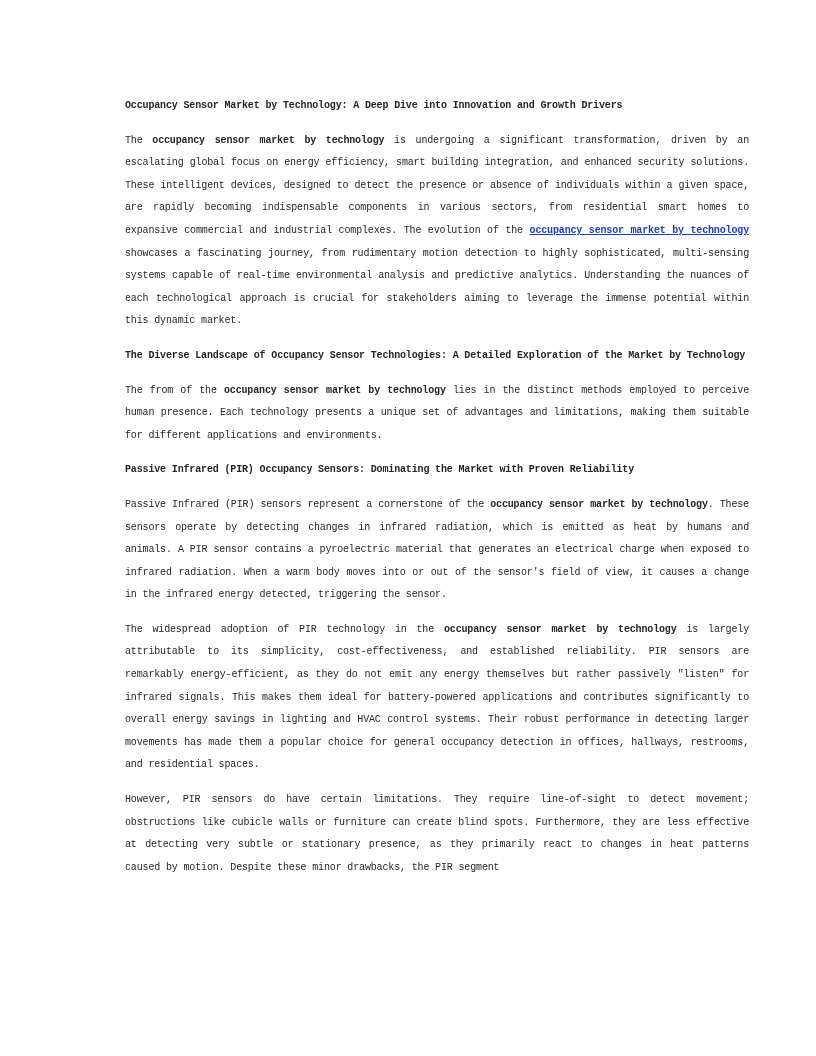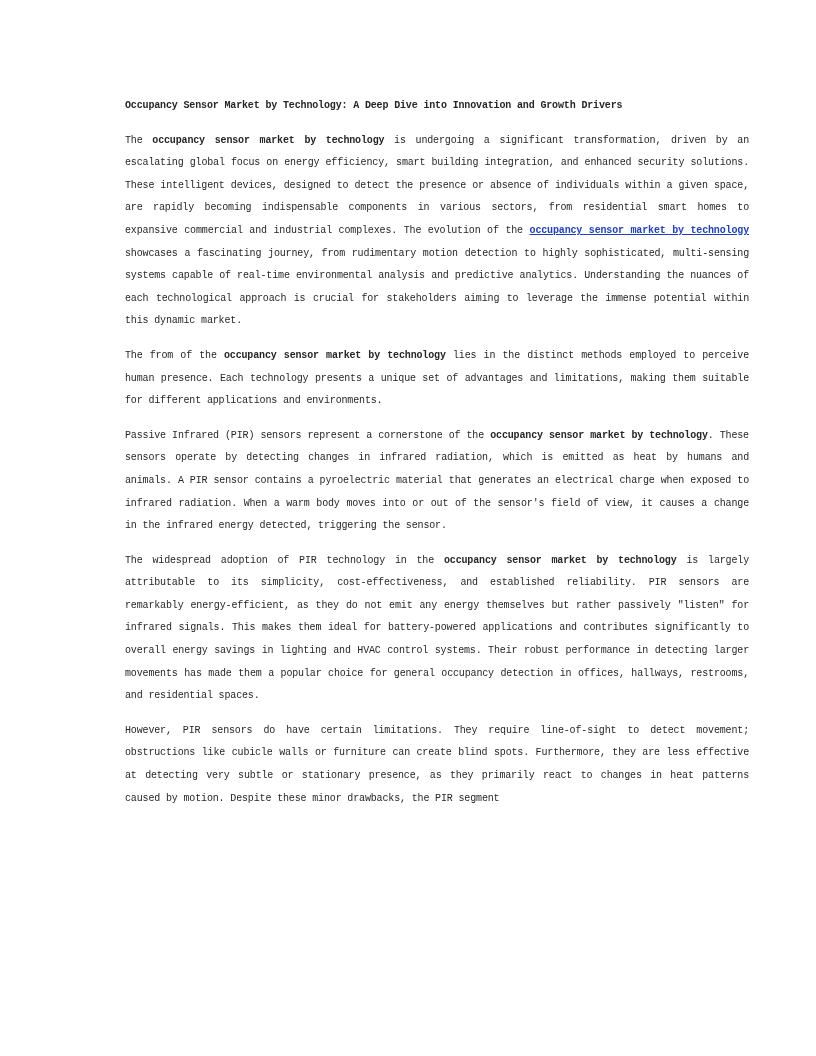--- a/index.html
+++ b/index.html
@@ -35,23 +35,25 @@
   </style>
 </head>
 <body>
 
 <div class="page">
 
   <p class="heading">Occupancy Sensor Market by Technology: A Deep Dive into Innovation and Growth Drivers</p>
 
   <p class="para"><span>The </span><span class="bold">occupancy sensor market by technology</span><span> is undergoing a significant transformation, driven by an escalating global focus on energy efficiency, smart building integration, and enhanced security solutions. These intelligent devices, designed to detect the presence or absence of individuals within a given space, are rapidly becoming indispensable components in various sectors, from residential smart homes to expansive commercial and industrial complexes. The evolution of the </span><a class="link" href="#">occupancy sensor market by technology</a><span> showcases a fascinating journey, from rudimentary motion detection to highly sophisticated, multi-sensing systems capable of real-time environmental analysis and predictive analytics. Understanding the nuances of each technological approach is crucial for stakeholders aiming to leverage the immense potential within this dynamic market.</span></p>
 
+  <p class="heading">The Diverse Landscape of Occupancy Sensor Technologies: A Detailed Exploration of the Market by Technology</p>
 
   <p class="para"><span>The from of the </span><span class="bold">occupancy sensor market by technology</span><span> lies in the distinct methods employed to perceive human presence. Each technology presents a unique set of advantages and limitations, making them suitable for different applications and environments.</span></p>
 
+  <p class="heading">Passive Infrared (PIR) Occupancy Sensors: Dominating the Market with Proven Reliability</p>
 
   <p class="para"><span>Passive Infrared (PIR) sensors represent a cornerstone of the </span><span class="bold">occupancy sensor market by technology</span><span>. These sensors operate by detecting changes in infrared radiation, which is emitted as heat by humans and animals. A PIR sensor contains a pyroelectric material that generates an electrical charge when exposed to infrared radiation. When a warm body moves into or out of the sensor's field of view, it causes a change in the infrared energy detected, triggering the sensor.</span></p>
 
   <p class="para"><span>The widespread adoption of PIR technology in the </span><span class="bold">occupancy sensor market by technology</span><span> is largely attributable to its simplicity, cost-effectiveness, and established reliability. PIR sensors are remarkably energy-efficient, as they do not emit any energy themselves but rather passively "listen" for infrared signals. This makes them ideal for battery-powered applications and contributes significantly to overall energy savings in lighting and HVAC control systems. Their robust performance in detecting larger movements has made them a popular choice for general occupancy detection in offices, hallways, restrooms, and residential spaces.</span></p>
 
   <p class="para">However, PIR sensors do have certain limitations. They require line-of-sight to detect movement; obstructions like cubicle walls or furniture can create blind spots. Furthermore, they are less effective at detecting very subtle or stationary presence, as they primarily react to changes in heat patterns caused by motion. Despite these minor drawbacks, the PIR segment</p>
 
 </div>
 
 </body></html>

